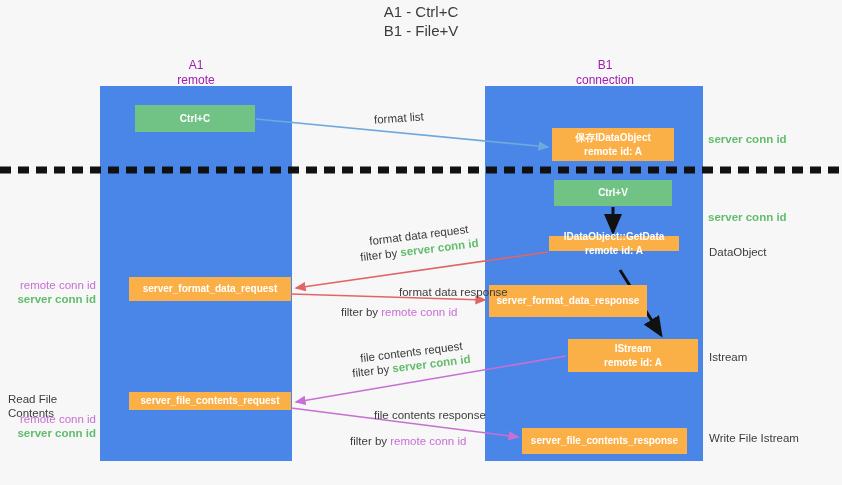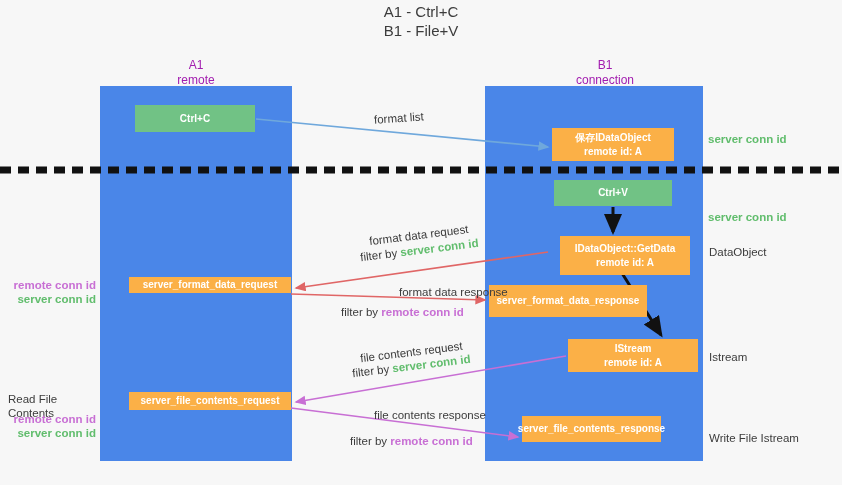--- a/index.html
+++ b/index.html
@@ -34,31 +34,31 @@
     position:absolute;box-sizing:border-box;
     display:flex;flex-direction:column;align-items:center;justify-content:center;
     color:#fff;font-size:10px;line-height:14px;text-align:center;font-weight:bold;
   }
   .box.green{background:#71c285;}
   .box.orange{background:#fbb047;}
 
   #box-ctrlc{left:135px;top:105px;width:120px;height:27px;}
   #box-idataobject{left:552px;top:128px;width:122px;height:33px;}
   #box-ctrlv{left:554px;top:180px;width:118px;height:26px;}
-  #box-getdata{left:549px;top:236px;width:130px;height:39px;margin-left:11px;}
+  #box-getdata{left:549px;top:236px;width:130px;height:15px;}
   #box-istream{left:568px;top:339px;width:130px;height:33px;}
-  #box-fmt-req{left:129px;top:277px;width:162px;height:16px;}
+  #box-fmt-req{left:129px;top:277px;width:162px;height:24px;}
   #box-fmt-res{left:489px;top:285px;width:158px;height:32px;}
   #box-file-req{left:129px;top:392px;width:162px;height:18px;}
-  #box-file-res{left:522px;top:416px;width:139px;height:26px;}
+  #box-file-res{left:522px;top:428px;width:165px;height:26px;}
 
   
   .side{position:absolute;font-size:11.5px;line-height:14px;}
   .green-t{color:#61bd6d;font-weight:bold;}
-  .magenta-t{color:#c86fd4;font-weight:bold;}
+  .magenta-t{color:#c86fd4;font-weight:normal;}
   .dark-t{color:#3c3c3c;}
 
   #sv-conn-1{left:708px;top:132px;}
   #sv-conn-2{left:708px;top:210px;}
   #lbl-dataobject{left:709px;top:245px;color:#3c3c3c;}
   #lbl-istream{left:709px;top:350px;color:#3c3c3c;}
   #lbl-writefile{left:709px;top:431px;color:#3c3c3c;}
 
   #left-ids-1{left:8px;top:278px;width:88px;text-align:right;}
   #left-read{left:8px;top:392px;width:92px;text-align:left;}

